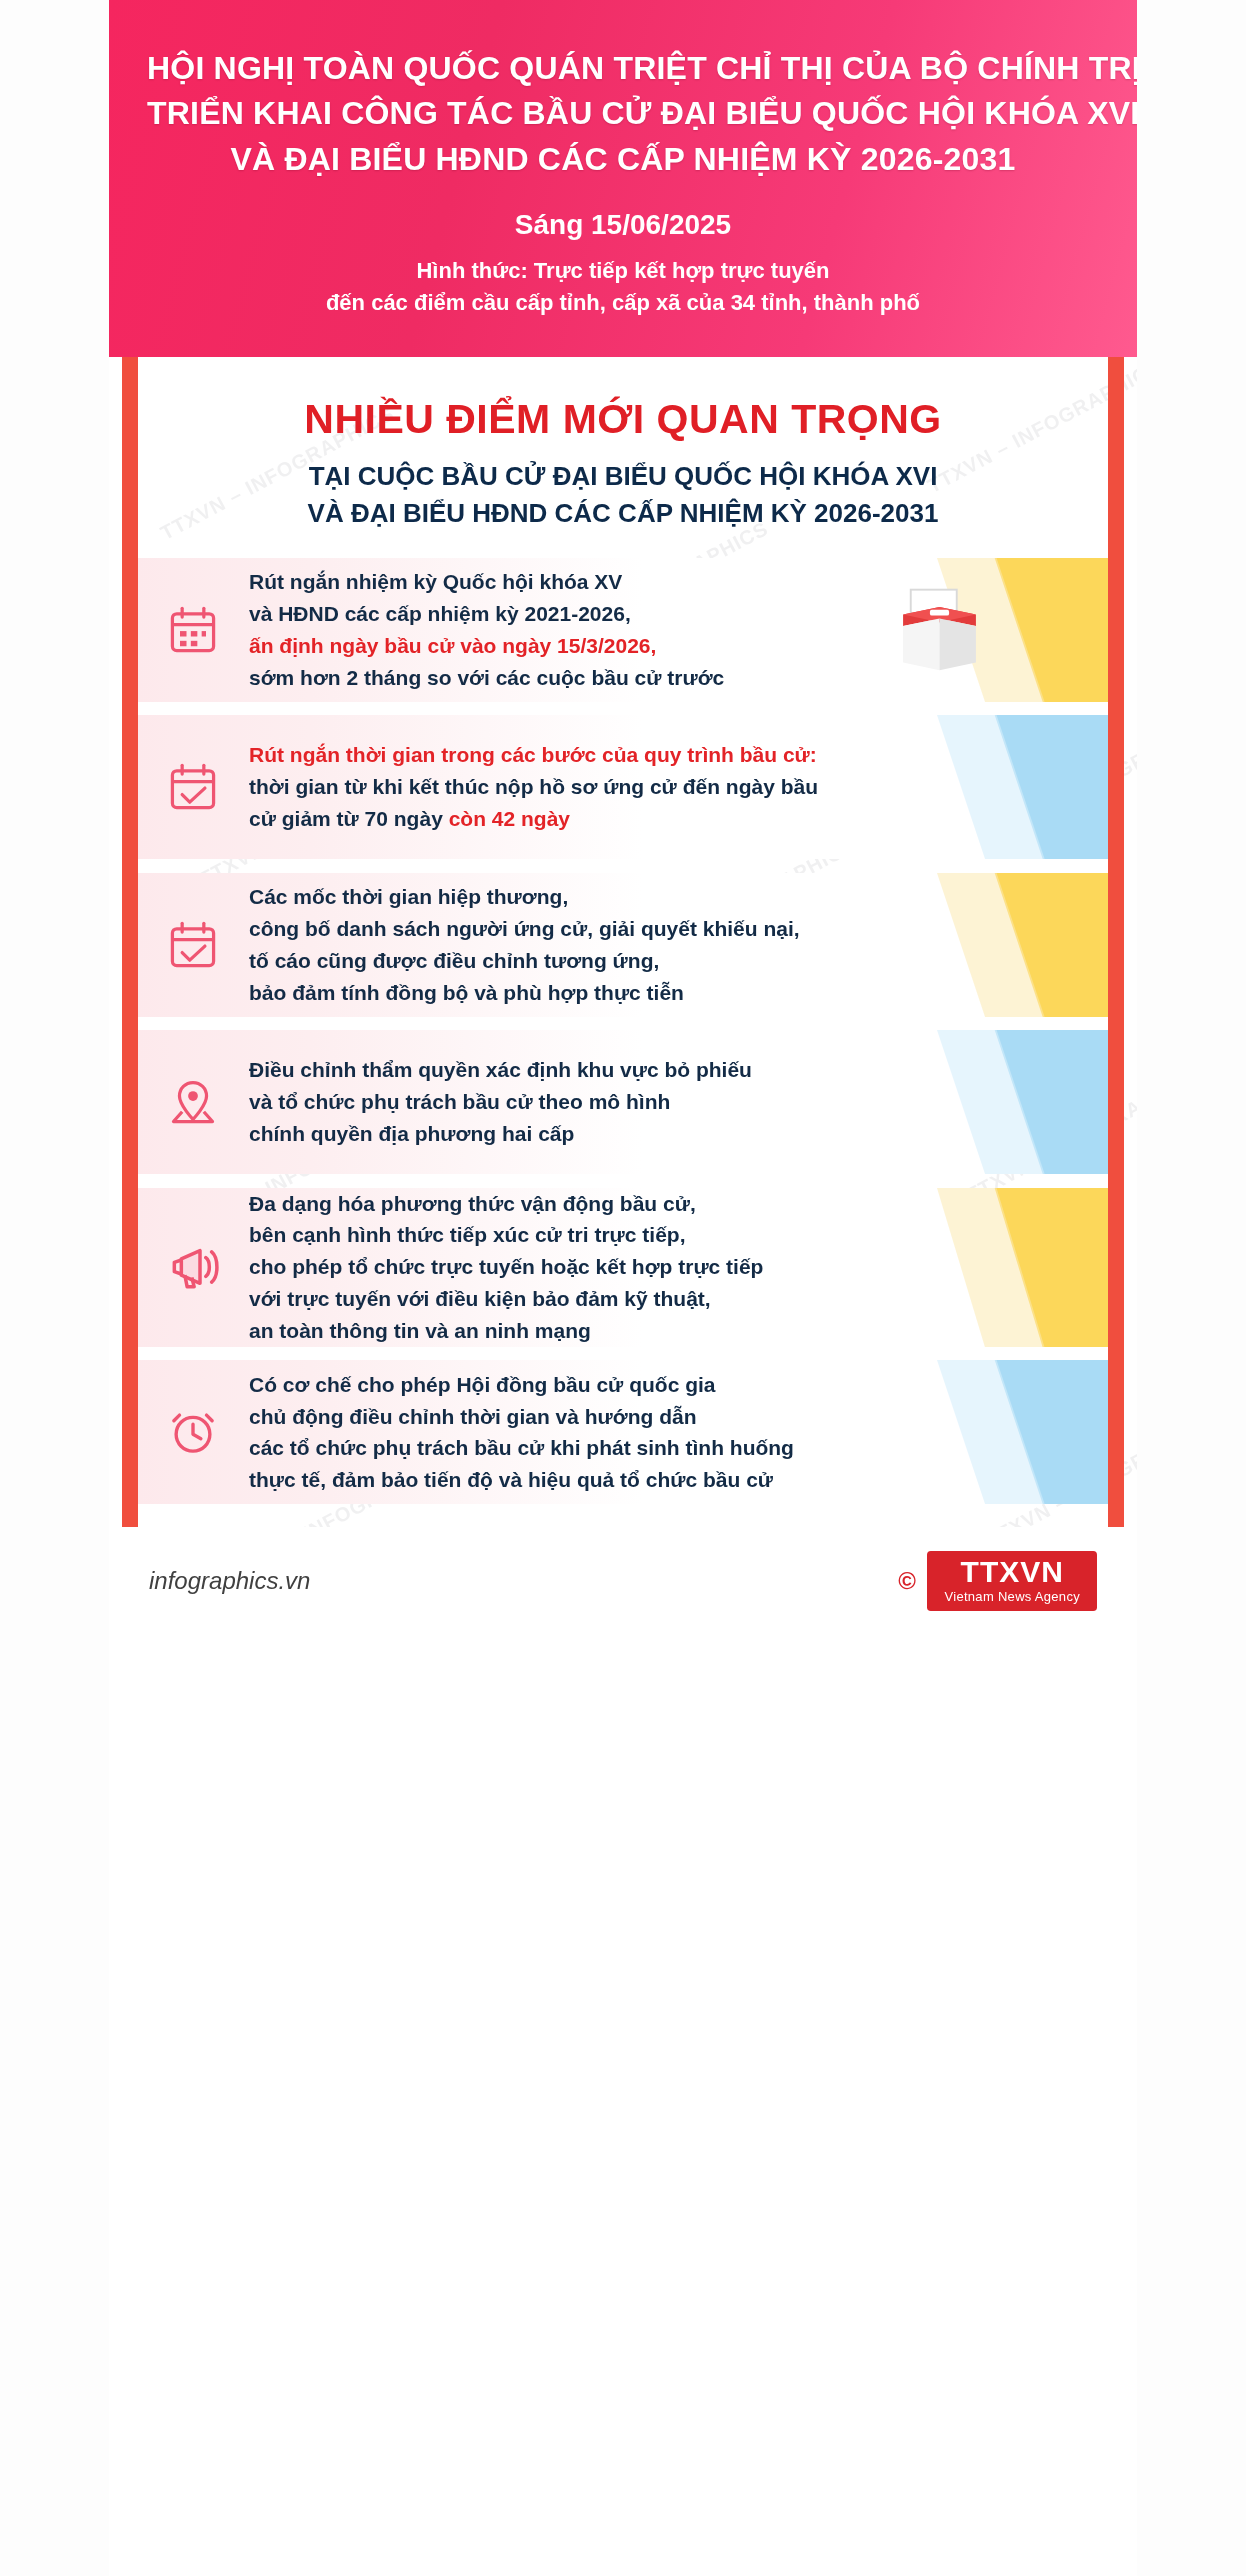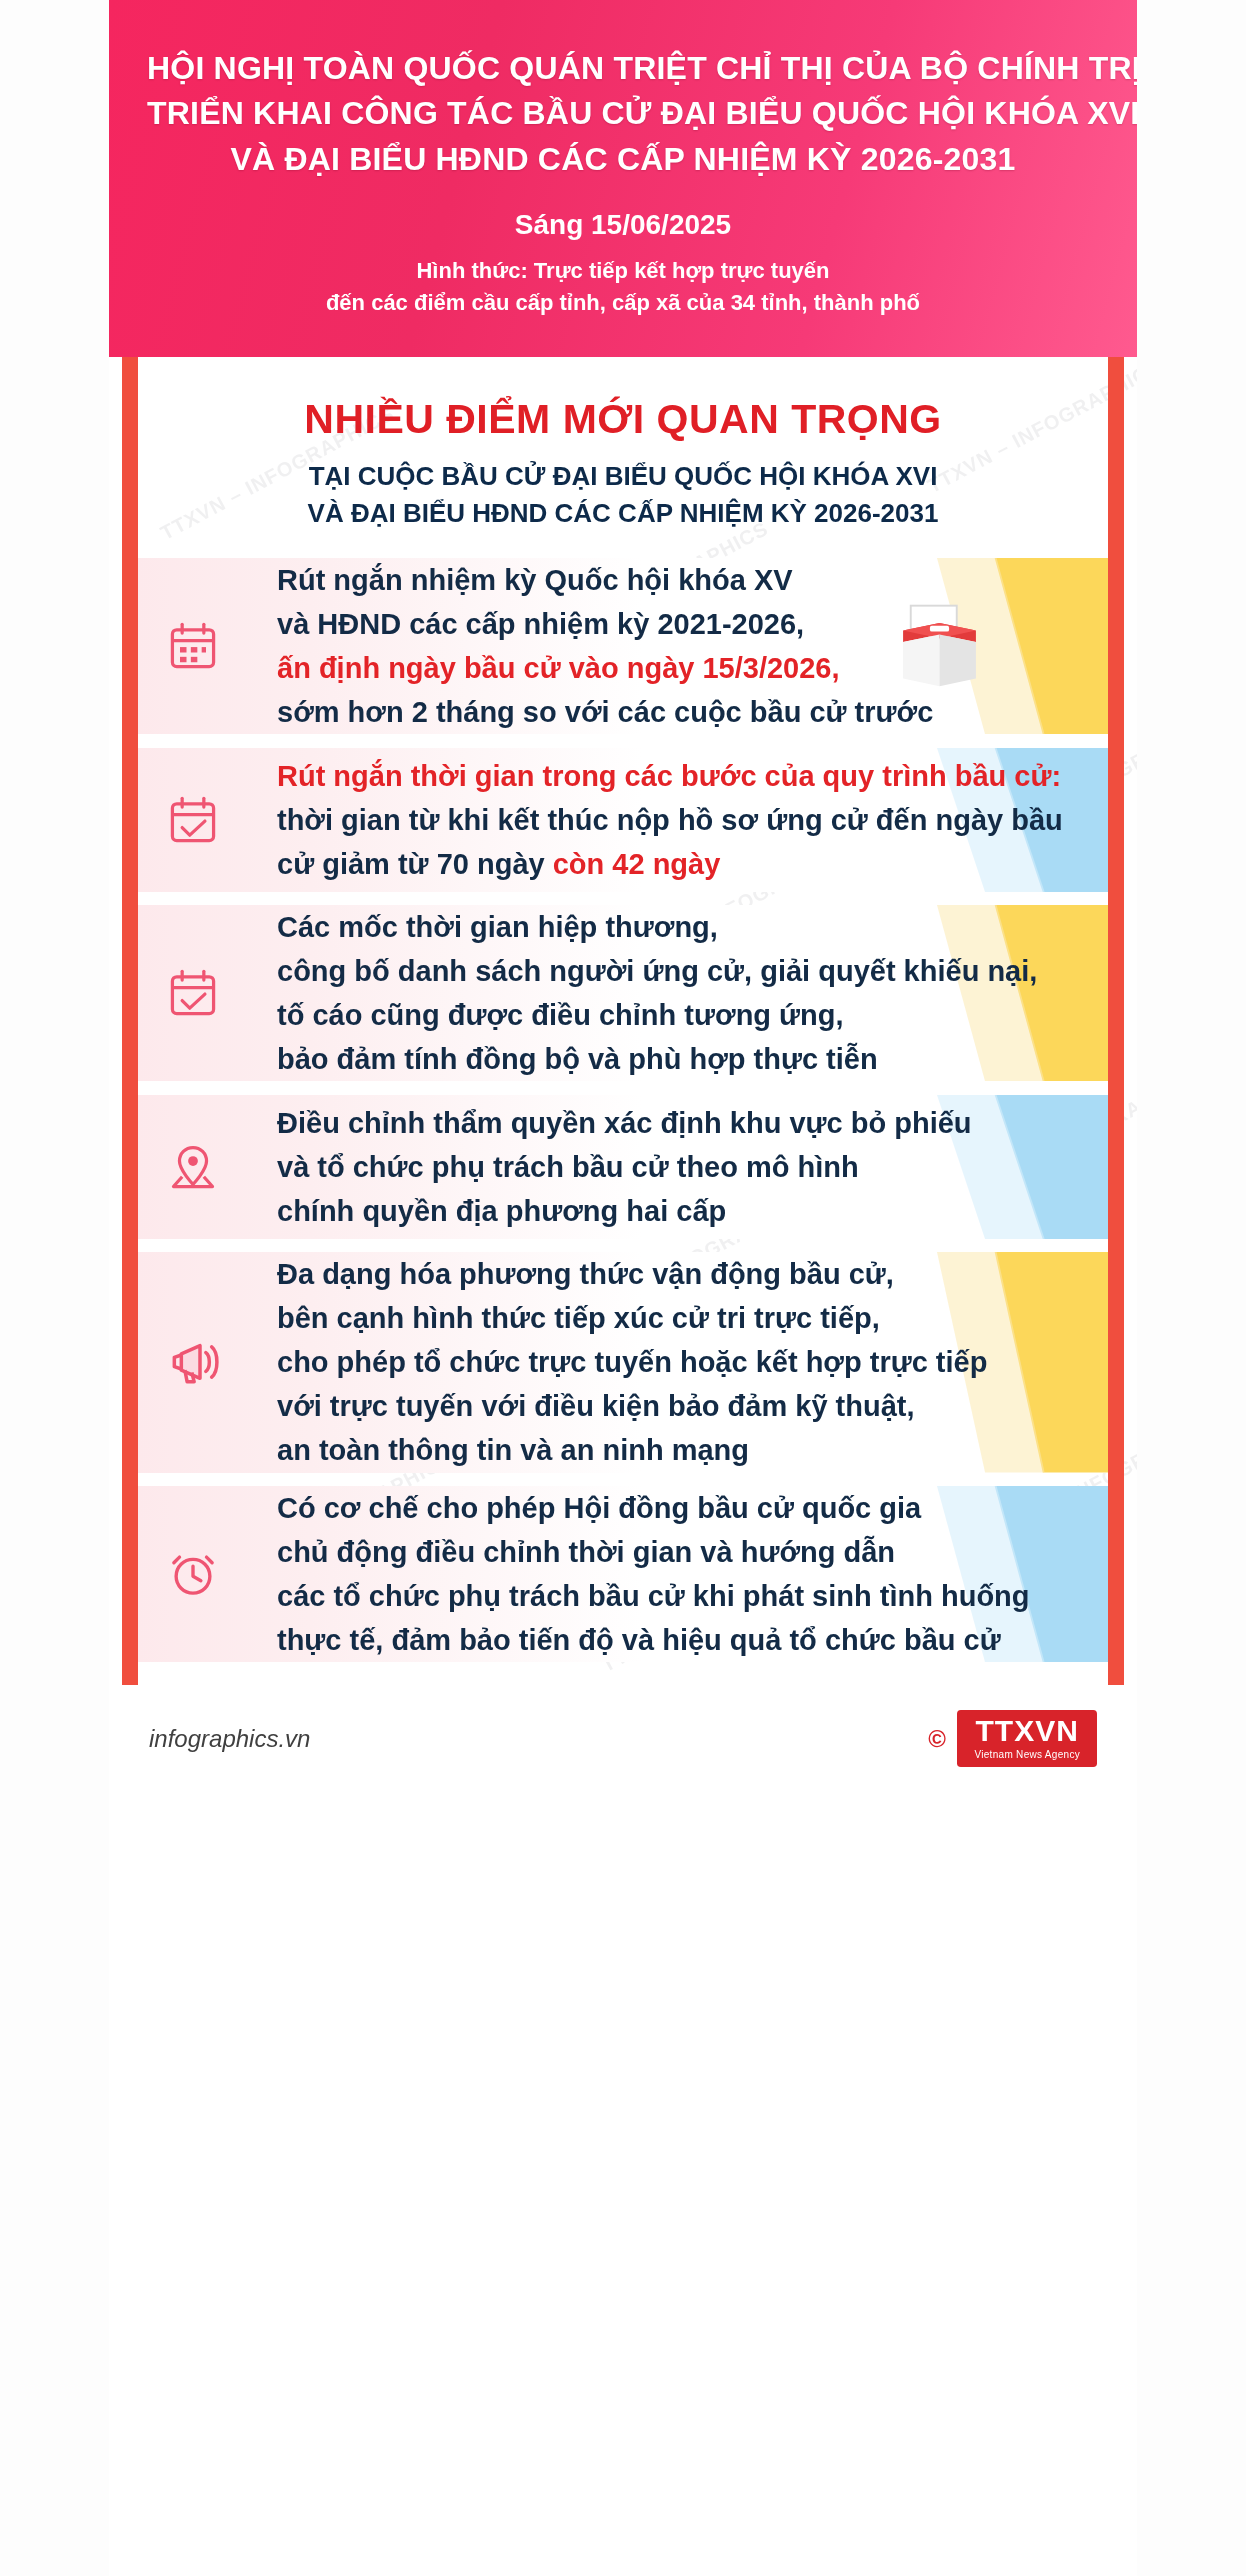--- a/index.html
+++ b/index.html
@@ -137,26 +137,25 @@
     display: flex;
     align-items: center;
     justify-content: center;
     z-index: 2;
   }
   .icon-box svg { display: block; }
 
   .card-text {
     flex: 1 1 auto;
     z-index: 2;
-    font-size: 29px;
+    font-size: 21px;
     line-height: 1.52;
     color: #132b46;
     font-weight: bold;
     padding-right: 182px;
-    margin-left: 28px;
   }
   .card-text .hl { color: #e32327; }
   .card-text .line { white-space: nowrap; }
 
   .card.with-ballot .card-text { padding-right: 230px; }
 
   
   .ballot {
     position: absolute;
     right: 113px;
@@ -199,21 +198,21 @@
     text-align: center;
     line-height: 1;
   }
   .ttxvn-badge .big {
     font-size: 30px;
     font-weight: bold;
     letter-spacing: 1px;
   }
   .ttxvn-badge .small {
     display: block;
-    font-size: 10px;
+    font-size: 13px;
     margin-top: 3.8px;
     letter-spacing: 0.3px;
     text-align: right;
   }
 </style>
 </head>
 <body>
 
 <div class="poster">
 

